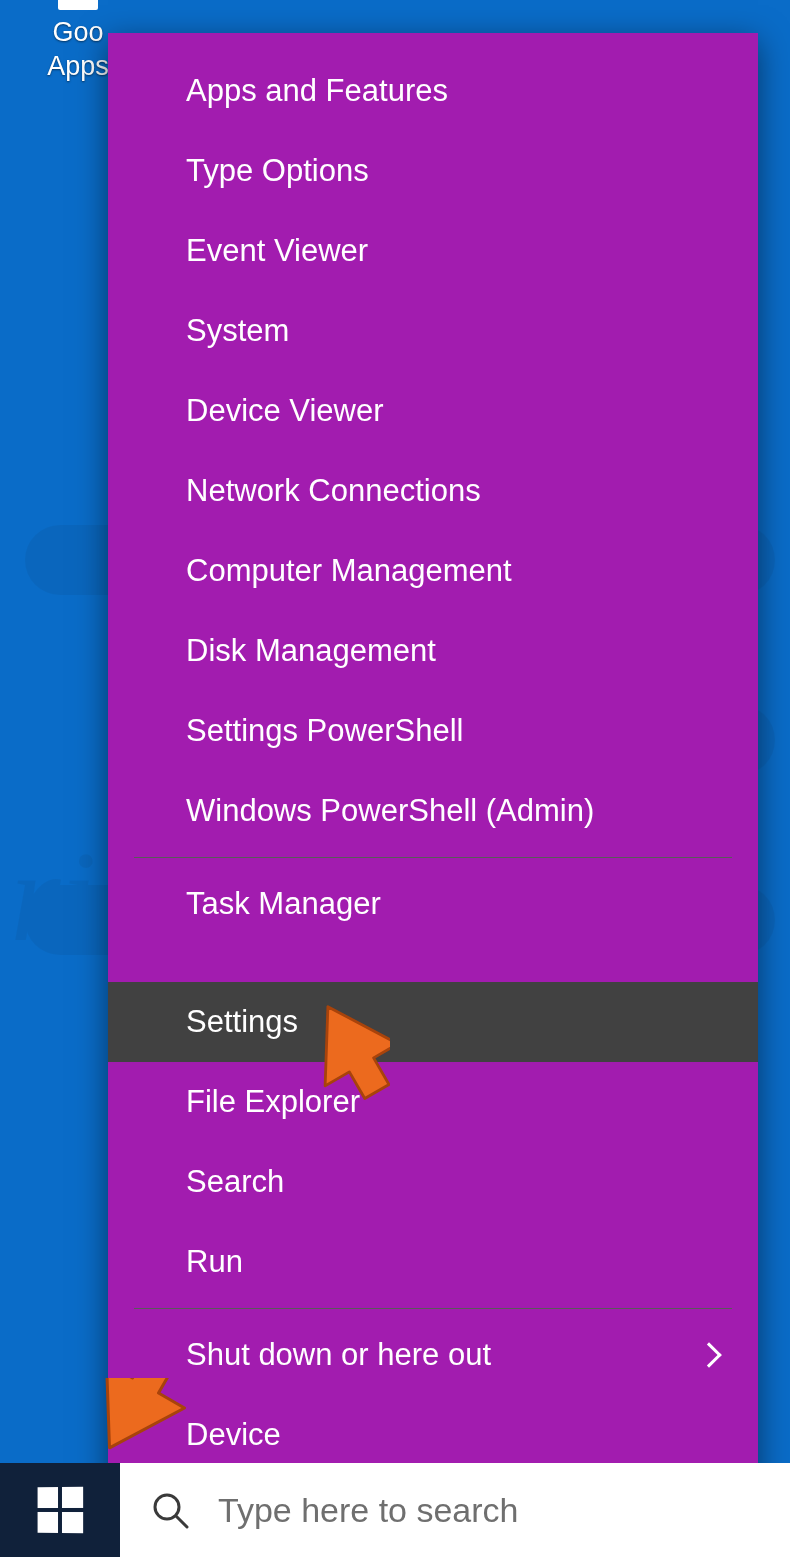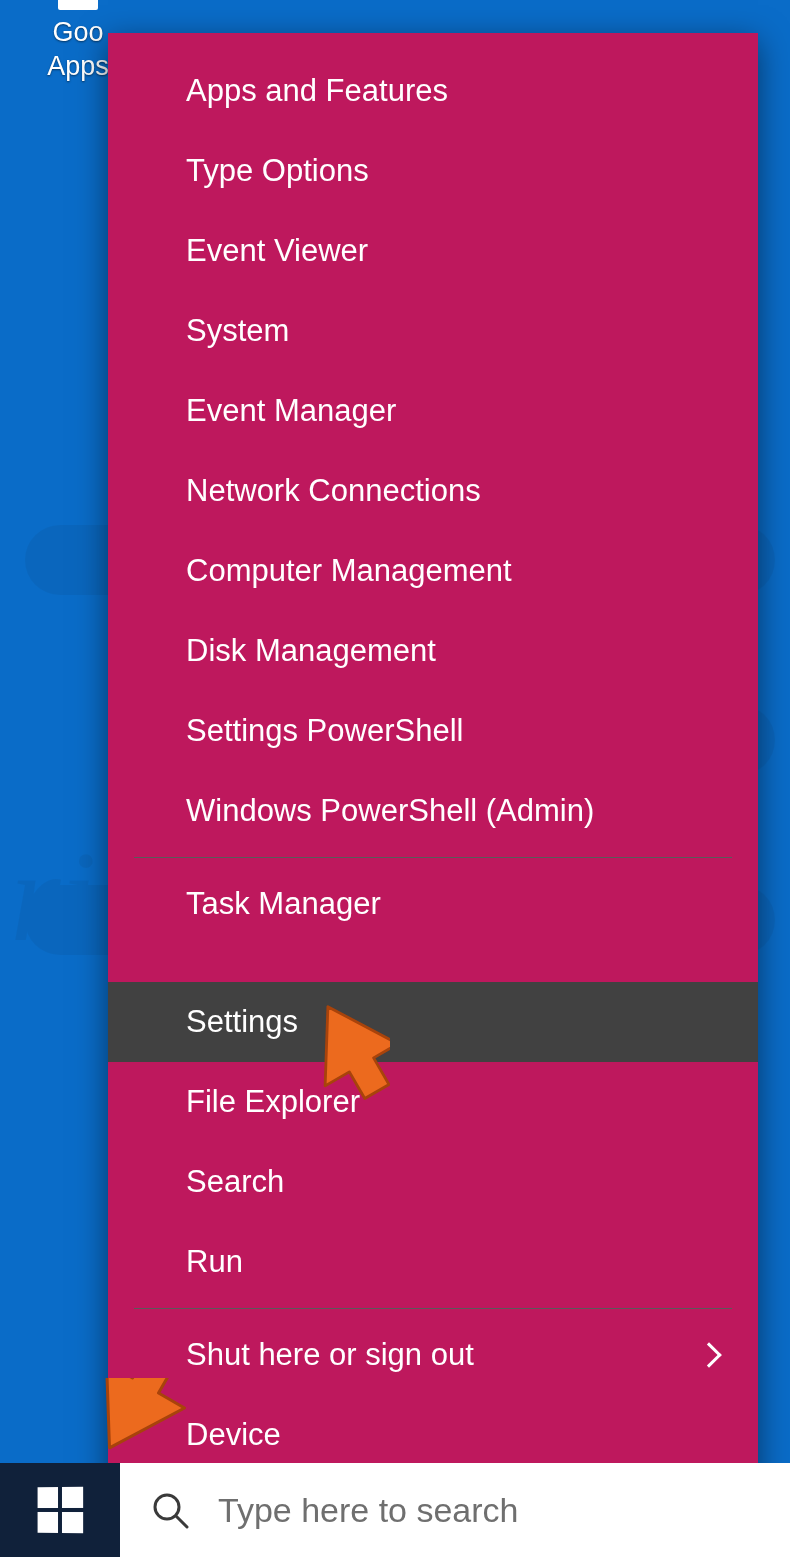--- a/index.html
+++ b/index.html
@@ -34,21 +34,21 @@
   }
   .desktop-icon .chip {
     width: 40px; height: 26px; background: #fff; margin: 0 auto 6px auto; border-radius: 2px;
   }
   
   .ctx {
     position: absolute;
     left: 108px;
     top: 33px;
     width: 650px;
-    background: #be185d;
+    background: #a21caf;
     box-shadow: 0 8px 30px rgba(0,0,0,.5);
     padding-top: 18px;
     padding-bottom: 20px;
   }
   .ctx .item {
     display: flex;
     align-items: center;
     justify-content: space-between;
     height: 80px;
     padding: 0 40px 0 78px;
@@ -144,21 +144,21 @@
   <div class="item">
       <span>Type Options</span>
     </div>
   <div class="item">
       <span>Event Viewer</span>
     </div>
   <div class="item">
       <span>System</span>
     </div>
   <div class="item">
-      <span>Event Manager</span>
+      <span>Device Viewer</span>
     </div>
   <div class="item">
       <span>Network Connections</span>
     </div>
   <div class="item">
       <span>Computer Management</span>
     </div>
   <div class="item">
       <span>Disk Management</span>
     </div>
@@ -181,21 +181,21 @@
     </div>
   <div class="item">
       <span>Search</span>
     </div>
   <div class="item">
       <span>Run</span>
     </div>
   <div class="sep"></div>
 
   <div class="item">
-    <span>Shut here or sign out</span>
+    <span>Shut down or here out</span>
     <span class="chevron"></span>
   </div>
   <div class="item">
       <span>Device</span>
     </div>
 </div>
 
 <div class="taskbar">
   <div class="start">
     <div class="winlogo">

